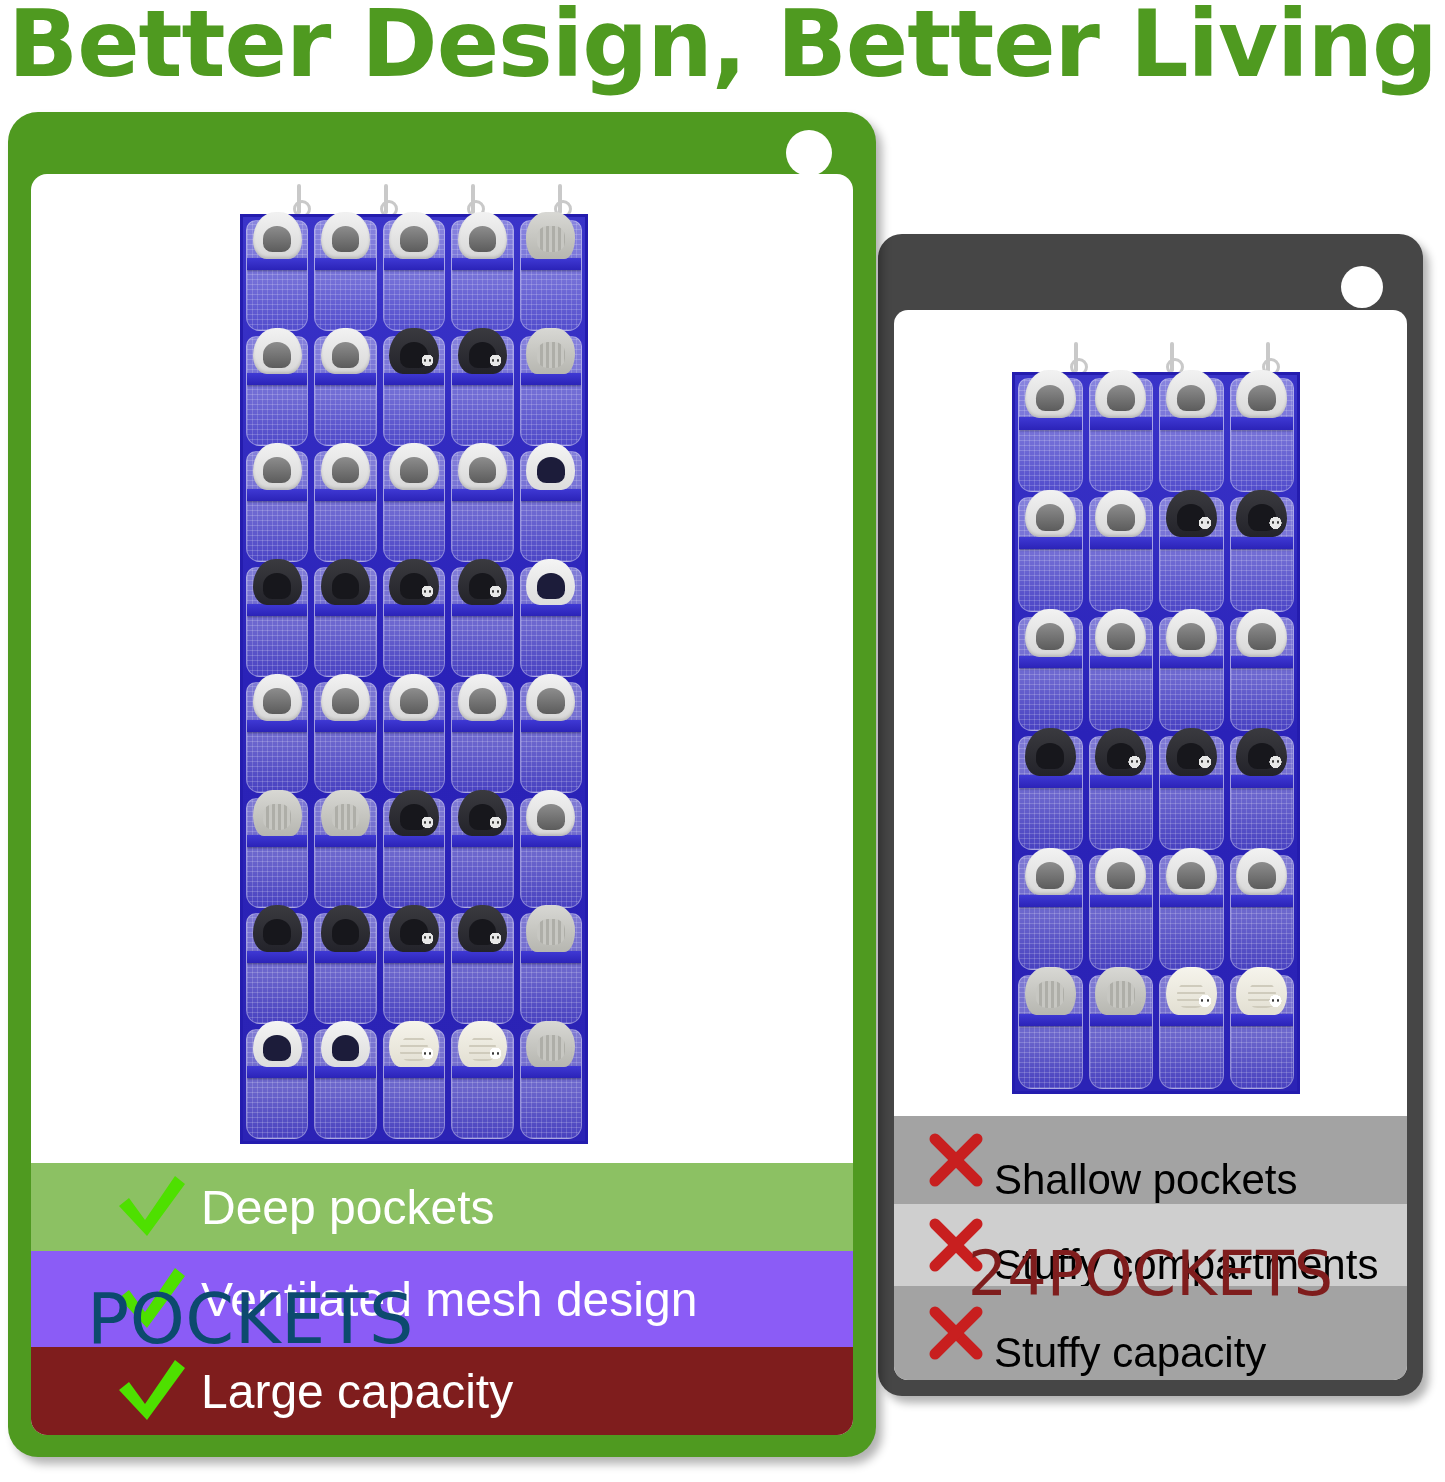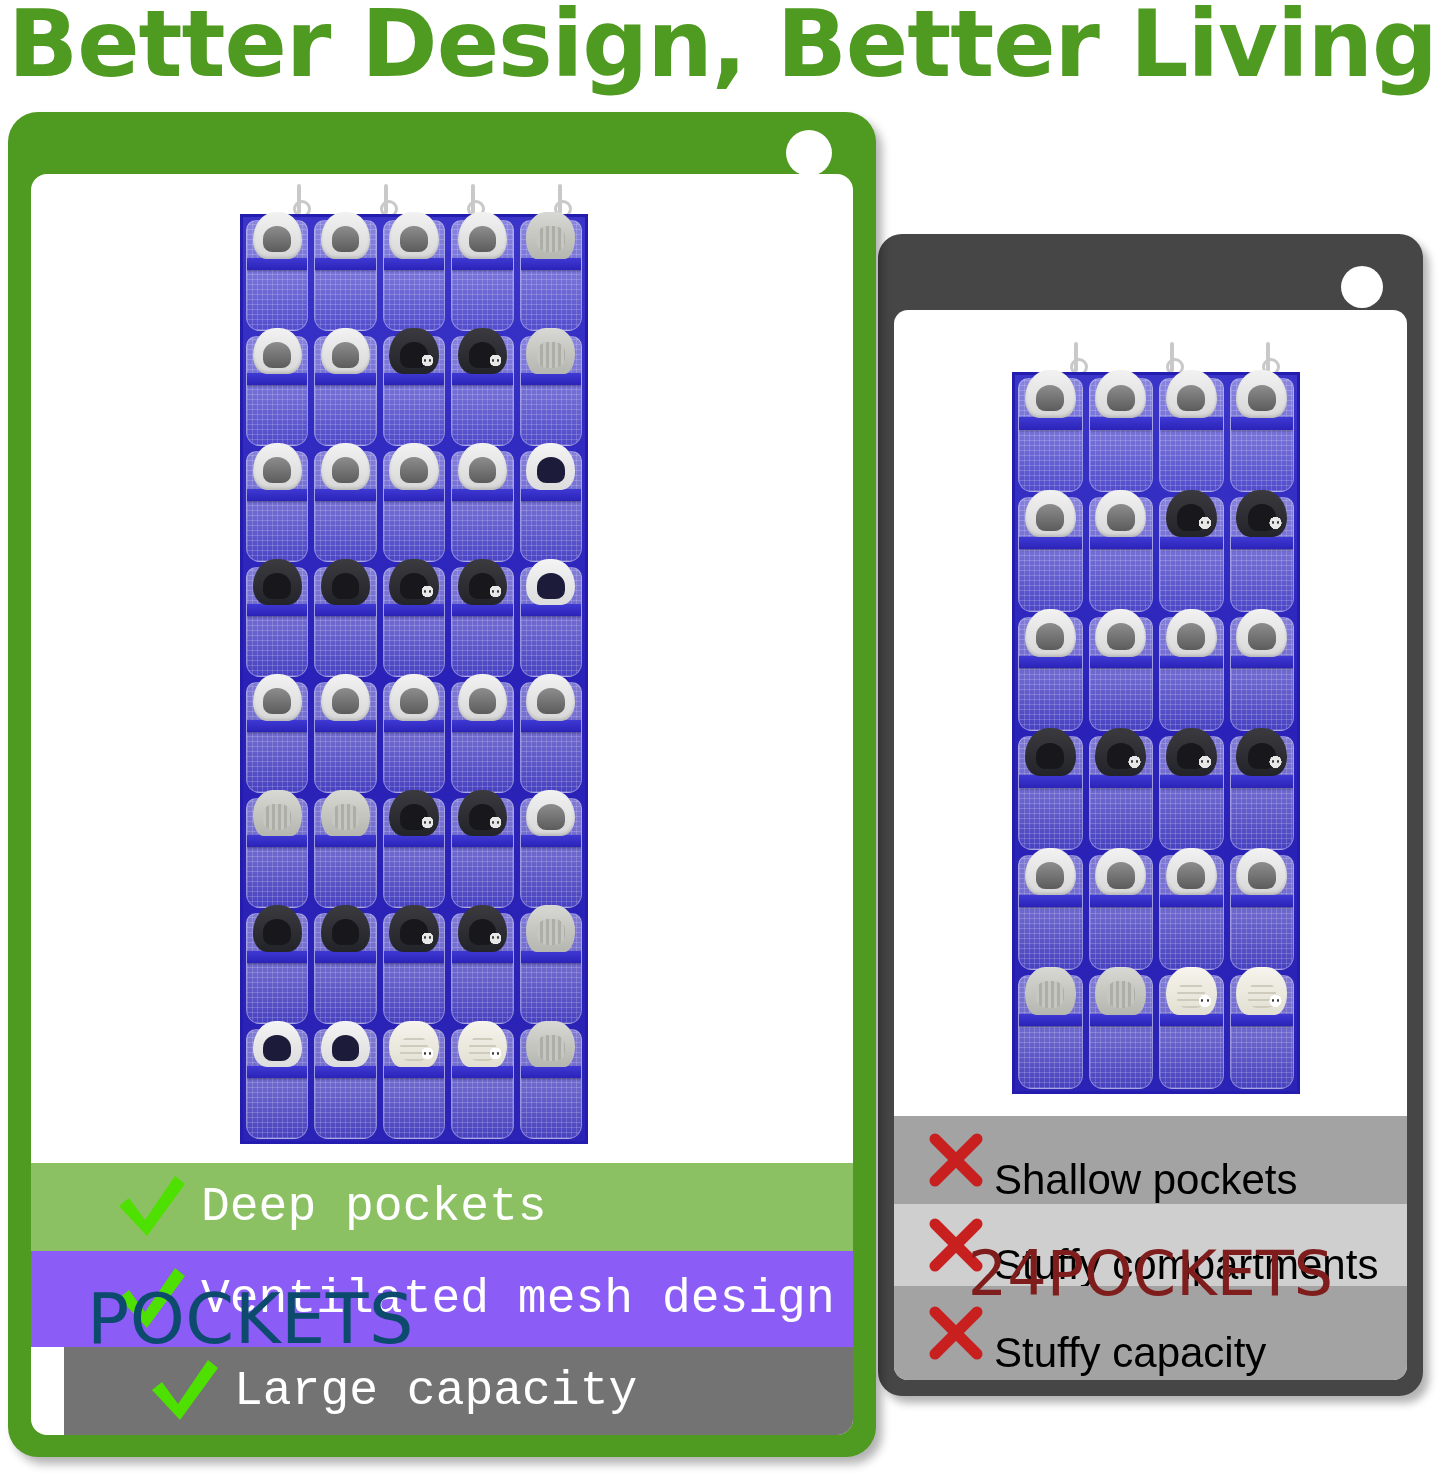--- a/index.html
+++ b/index.html
@@ -66,24 +66,24 @@
   .features { position:absolute; left:0; right:0; bottom:0; }
   .frow { display:flex; align-items:center; position:relative; }
   .frow .ico { flex:0 0 auto; display:flex; align-items:center;
     justify-content:center; }
   .frow .txt { white-space:nowrap; }
 
   
   .features-green .frow { height:88px; padding-left:78px; }
   .features-green .frow:nth-child(1){ background:#8cc163; }
   .features-green .frow:nth-child(2){ background:#8b5cf6; height:96px; }
-  .features-green .frow:nth-child(3){ background:#737373;margin-left:33px; }
+  .features-green .frow:nth-child(3){ background:#7f1d1d; }
   .features-green .ico { width:86px; }
   .features-green .txt { font-size:48px; color:#ffffff;
-    font-family:Liberation Mono, monospace; padding-left:6px; }
+    font-family:Liberation Sans, sans-serif; padding-left:6px; }
   .features-green .frow:nth-child(2) .txt { color:#ffffff; }
 
   
   .features-gray .frow { height:88px; padding-left:24px; }
   .features-gray .frow:nth-child(1){ background:#a3a3a3; }
   .features-gray .frow:nth-child(2){ background:#cfcfcf; height:82px; }
   .features-gray .frow:nth-child(3){ background:#a3a3a3; height:94px; }
   .features-gray .ico { width:76px; }
   .features-gray .txt { font-size:42px; color:#000000;
     font-family:Liberation Sans, sans-serif;margin-top:40px; }

